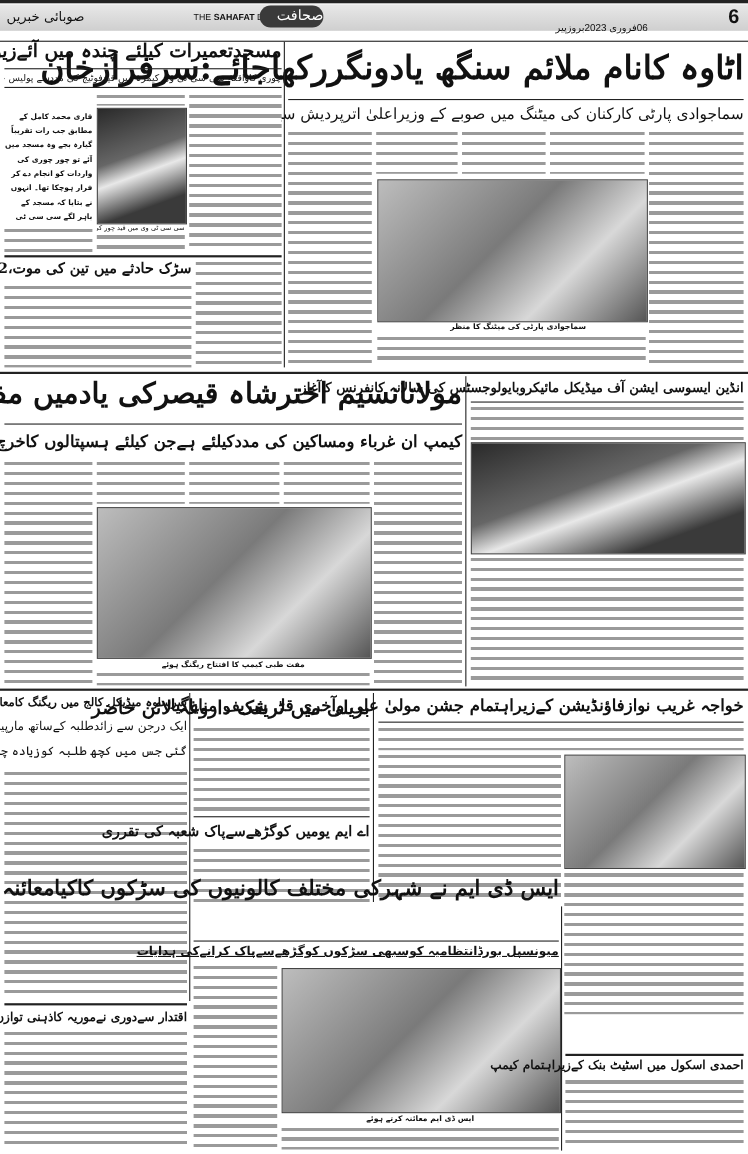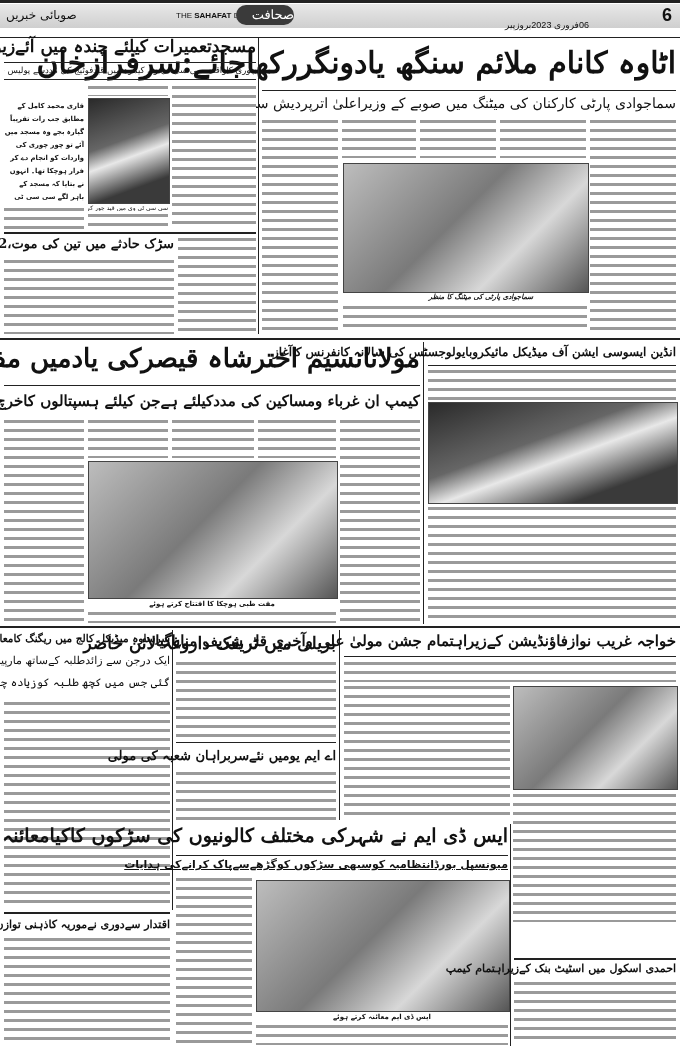--- a/index.html
+++ b/index.html
@@ -49,21 +49,21 @@
 
 <div class="abs h-xl rtl" style="left:262px;top:46px;width:414px;">اٹاوہ کانام ملائم سنگھ یادونگررکھاجائے:سرفرازخان</div>
 <div class="abs rule" style="left:262px;top:90px;width:414px;"></div>
 <div class="abs h-sub rtl" style="left:262px;top:95px;width:414px;">سماجوادی پارٹی کارکنان کی میٹنگ میں صوبے کے وزیراعلیٰ اترپردیش سے مطالبہ</div>
 <div class="abs col" style="left:590px;top:118px;width:86px;height:215px;"></div>
 <div class="abs col" style="left:500px;top:118px;width:86px;height:40px;"></div>
 <div class="abs col" style="left:420px;top:118px;width:76px;height:40px;"></div>
 <div class="abs col" style="left:342px;top:118px;width:74px;height:40px;"></div>
 <div class="abs col" style="left:262px;top:118px;width:76px;height:215px;"></div>
 <div class="abs photo" style="left:343px;top:163px;width:244px;height:128px;"></div>
-<div class="abs caption" style="left:359px;top:293px;width:244px;font-style:italic;">سماجوادی پارٹی کی میٹنگ کا منظر</div>
+<div class="abs caption" style="left:349px;top:293px;width:244px;">سماجوادی پارٹی کی میٹنگ کا منظر</div>
 <div class="abs col" style="left:343px;top:304px;width:244px;height:28px;"></div>
 <div class="abs vrule" style="left:258px;top:38px;height:296px;"></div>
 
 <div class="abs h-lg rtl" style="left:4px;top:36px;width:252px;font-size:17px;">مسجدتعمیرات کیلئے چندہ میں آئےزیورات اورنقدی چوری</div>
 <div class="abs rule" style="left:4px;top:62px;width:252px;"></div>
 <div class="abs rtl" style="left:4px;top:65px;width:252px;font-size:8.5px;white-space:nowrap;overflow:hidden;font-family:'DejaVu Serif',serif;">چوری کاواقعہ سی سی ٹی وی کیمرہ میں قیدفوٹیج کی مددسے پولیس چورکوتلاش کرنے میں مصروف</div>
 <div class="abs rule" style="left:4px;top:79px;width:252px;"></div>
 <div class="abs col" style="left:172px;top:84px;width:84px;height:145px;"></div>
 <div class="abs col" style="left:88px;top:84px;width:80px;height:12px;"></div>
 <div class="abs photo-dark" style="left:88px;top:98px;width:80px;height:104px;"></div>
@@ -80,53 +80,53 @@
 
 <div class="abs h-xl rtl" style="left:4px;top:344px;width:416px;font-size:26px;">مولانانسیم اخترشاہ قیصرکی یادمیں مفت آئی کیمپ کاانعقاد</div>
 <div class="abs rule" style="left:4px;top:385px;width:416px;"></div>
 <div class="abs h-sub rtl" style="left:4px;top:392px;width:416px;font-size:15px;font-weight:bold;">کیمپ ان غرباء ومساکین کی مددکیلئے ہےجن کیلئے ہسپتالوں کاخرچ اٹھاناممکن نہیں</div>
 <div class="abs col" style="left:340px;top:418px;width:80px;height:205px;"></div>
 <div class="abs col" style="left:258px;top:418px;width:78px;height:40px;"></div>
 <div class="abs col" style="left:172px;top:418px;width:82px;height:40px;"></div>
 <div class="abs col" style="left:88px;top:418px;width:80px;height:40px;"></div>
 <div class="abs col" style="left:4px;top:418px;width:80px;height:205px;"></div>
 <div class="abs photo" style="left:88px;top:461px;width:248px;height:136px;"></div>
-<div class="abs caption" style="left:88px;top:600px;width:248px;">مفت طبی ہوچکا کا افتتاح کرتے ہوئے</div>
+<div class="abs caption" style="left:88px;top:600px;width:248px;">مفت طبی کیمپ کا افتتاح ریگنگ ہوئے</div>
 <div class="abs col" style="left:88px;top:610px;width:248px;height:13px;"></div>
 <div class="abs vrule" style="left:423px;top:342px;height:282px;"></div>
 
 <div class="abs h-md rtl" style="left:428px;top:345px;width:248px;font-size:12px;">انڈین ایسوسی ایشن آف میڈیکل مائیکروبایولوجسٹس کی سالانہ کانفرنس کاآغاز</div>
 <div class="abs rule" style="left:428px;top:365px;width:248px;"></div>
 <div class="abs col" style="left:428px;top:368px;width:248px;height:32px;"></div>
 <div class="abs photo-dark" style="left:428px;top:402px;width:248px;height:100px;"></div>
 <div class="abs col" style="left:428px;top:505px;width:248px;height:118px;"></div>
 <div class="abs rule2" style="left:0px;top:626px;width:680px;"></div>
 
 <div class="abs h-sm rtl" style="left:4px;top:632px;width:166px;font-size:10.5px;">سرساوہ میڈیکل کالج میں ریگنگ کامعاملہ روشنی میں آیا</div>
 <div class="abs h-sm rtl" style="left:4px;top:654px;width:166px;font-size:11px;font-weight:normal;">ایک درجن سے زائدطلبہ کےساتھ مارپیٹ کی</div>
 <div class="abs h-sm rtl" style="left:4px;top:676px;width:166px;font-size:11px;font-weight:normal;">گئی جس میں کچھ طلبہ کوزیادہ چوٹیں آئیں ہیں</div>
 <div class="abs col" style="left:4px;top:700px;width:166px;height:208px;"></div>
 <div class="abs vrule" style="left:172px;top:630px;height:280px;"></div>
 
 <div class="abs h-lg rtl" style="left:176px;top:633px;width:160px;font-size:17px;">بریلی میں ٹریفک داروغہ لائن حاضر</div>
 <div class="abs col" style="left:176px;top:660px;width:160px;height:78px;"></div>
 <div class="abs rule" style="left:176px;top:742px;width:160px;"></div>
 
-<div class="abs h-md rtl" style="left:176px;top:748px;width:160px;font-size:13px;">اے ایم یومیں نئےسربراہان شعبہ کی مولی</div>
+<div class="abs h-md rtl" style="left:176px;top:748px;width:160px;font-size:13px;">اے ایم یومیں کوگڑھےسےپاک شعبہ کی تقرری</div>
 <div class="abs col" style="left:176px;top:770px;width:160px;height:50px;"></div>
 <div class="abs vrule" style="left:339px;top:630px;height:190px;"></div>
 
 <div class="abs h-md rtl" style="left:344px;top:632px;width:332px;font-size:15px;">خواجہ غریب نوازفاؤنڈیشن کےزیراہتمام جشن مولیٰ علی وآخری قل شریف منایاگیا</div>
 <div class="abs rule" style="left:344px;top:656px;width:332px;"></div>
 <div class="abs col" style="left:344px;top:660px;width:332px;height:22px;"></div>
 <div class="abs col" style="left:344px;top:684px;width:166px;height:136px;"></div>
 <div class="abs photo" style="left:513px;top:686px;width:163px;height:102px;"></div>
 <div class="abs col" style="left:513px;top:792px;width:163px;height:130px;"></div>
 
-<div class="abs h-lg rtl" style="left:176px;top:824px;width:332px;font-size:19px;">ایس ڈی ایم نے شہرکی مختلف کالونیوں کی سڑکوں کاکیامعائنہ</div>
+<div class="abs h-lg rtl" style="left:176px;top:796px;width:332px;font-size:19px;">ایس ڈی ایم نے شہرکی مختلف کالونیوں کی سڑکوں کاکیامعائنہ</div>
 <div class="abs rule" style="left:176px;top:855px;width:332px;"></div>
 <div class="abs rtl" style="left:176px;top:858px;width:332px;font-size:11px;font-weight:bold;text-decoration:underline;white-space:nowrap;font-family:'DejaVu Sans',sans-serif;">میونسپل بورڈانتظامیہ کوسبھی سڑکوں کوگڑھےسےپاک کرانےکی ہدایات</div>
 <div class="abs col" style="left:176px;top:876px;width:76px;height:168px;"></div>
 <div class="abs photo" style="left:256px;top:880px;width:252px;height:130px;"></div>
 <div class="abs caption" style="left:256px;top:1013px;width:252px;">ایس ڈی ایم معائنہ کرتے ہوئے</div>
 <div class="abs col" style="left:256px;top:1023px;width:252px;height:22px;"></div>
 <div class="abs vrule" style="left:510px;top:824px;height:222px;"></div>
 
 <div class="abs rule2" style="left:4px;top:912px;width:166px;"></div>
 <div class="abs h-sm rtl" style="left:4px;top:918px;width:166px;font-size:11px;">اقتدار سےدوری نےموریہ کاذہنی توازن بگاڑدیاہے</div>

